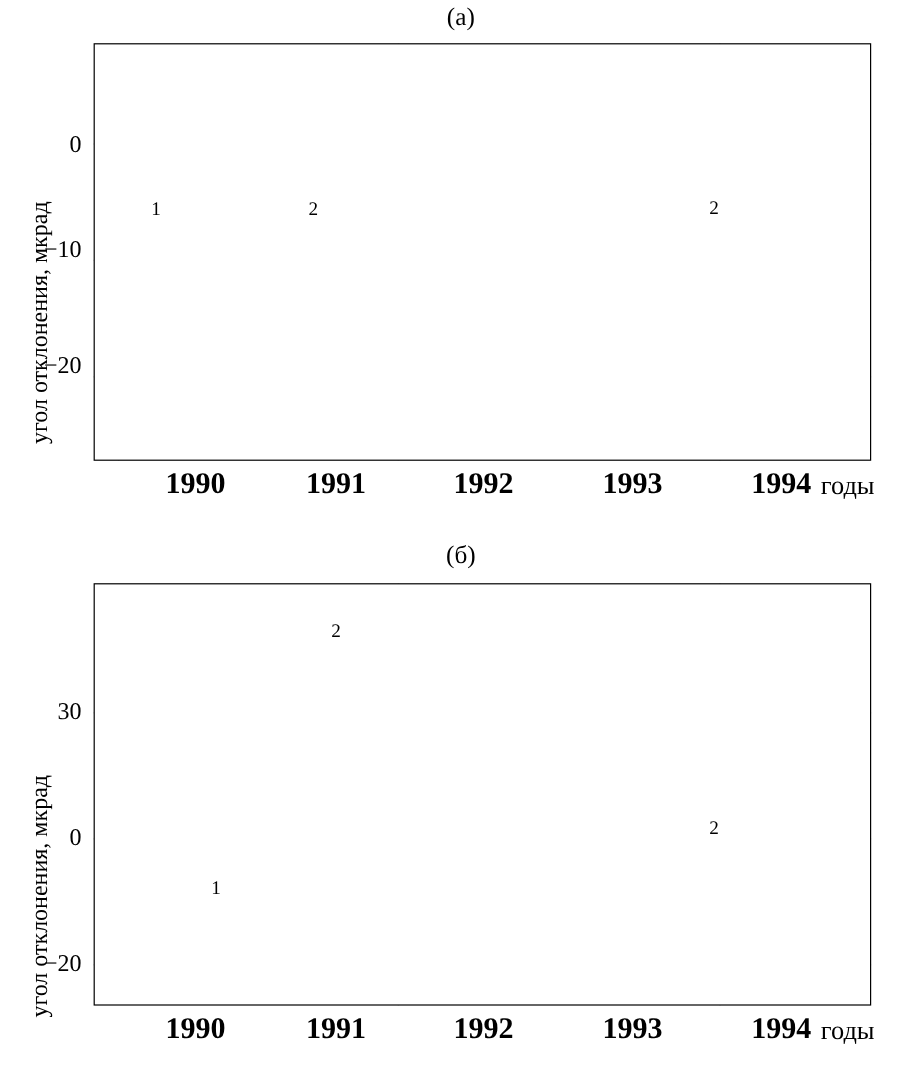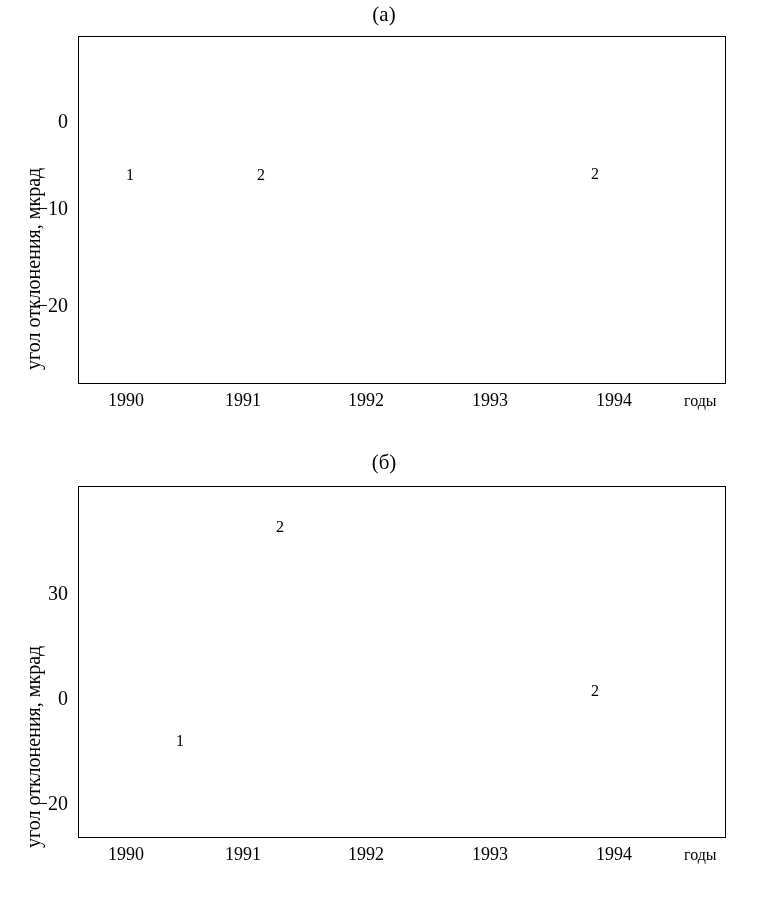--- a/index.html
+++ b/index.html
@@ -62,28 +62,29 @@
 
   .ytick {
     position: absolute;
     font-size: 20px;
     text-align: right;
     font-family: "Liberation Serif", serif;
     white-space: nowrap;
   }
   .xtick {
     position: absolute;
-    font-size: 18px;
-    font-family: "Liberation Serif", serif;
-    white-space: nowrap;
-    text-align: left;
+    font-size: 25px;
+    font-family: "Liberation Serif", serif;
+    white-space: nowrap;
+    text-align: right;
+    font-weight: bold;
   }
   .xaxis-title {
     position: absolute;
-    font-size: 16px;
+    font-size: 22px;
     font-family: "Liberation Serif", serif;
     white-space: nowrap;
   }
   .curve-label {
     position: absolute;
     font-size: 16px;
     font-family: "Liberation Serif", serif;
   }
   svg { display: block; }
 </style>

